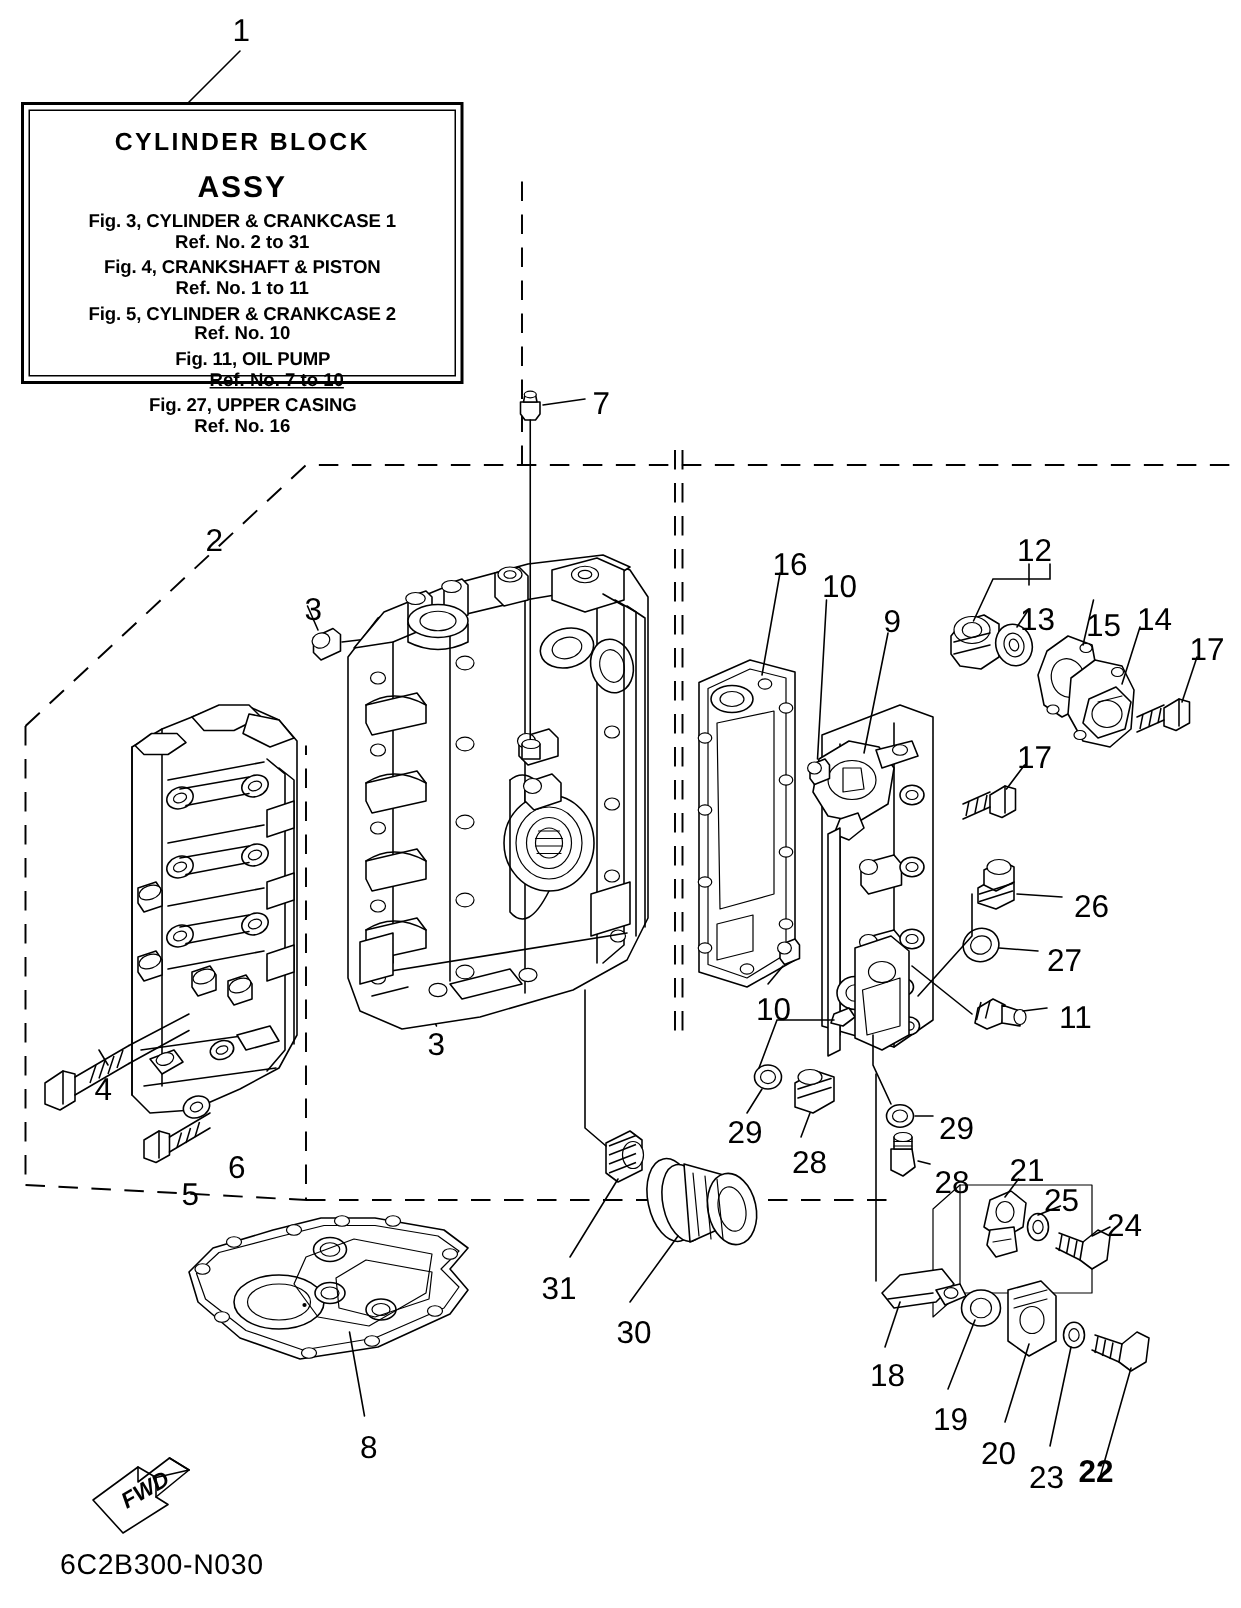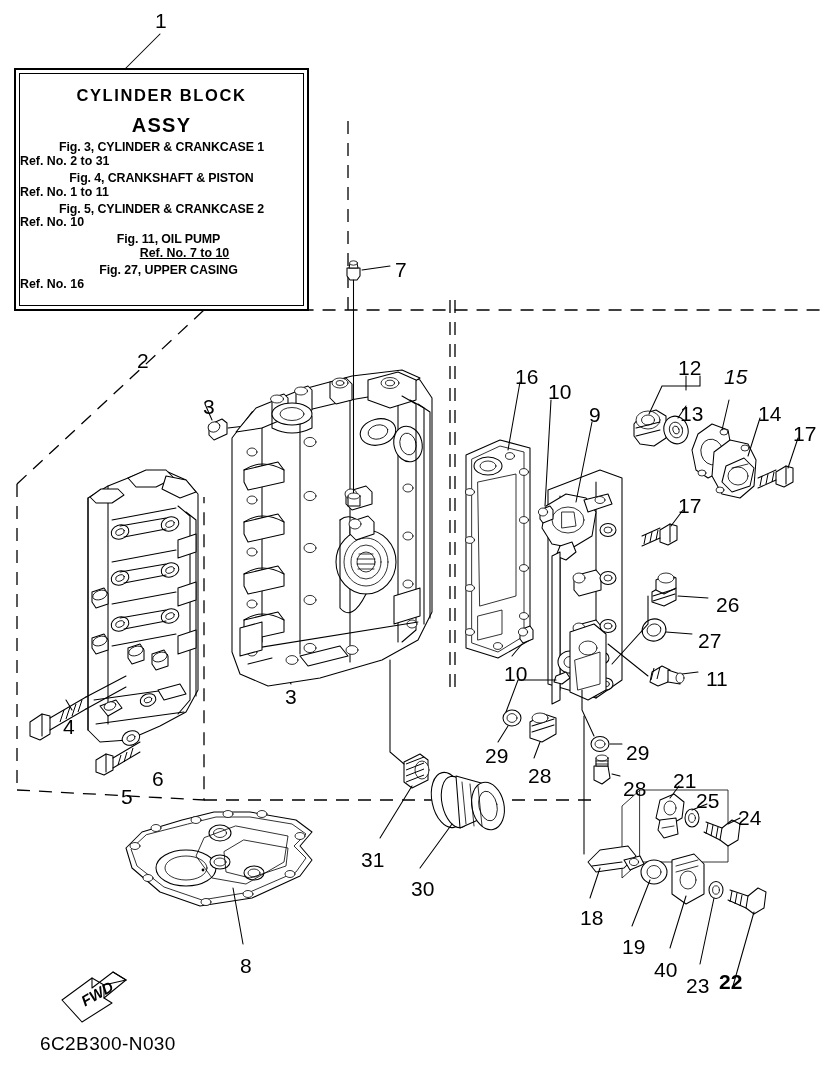--- a/index.html
+++ b/index.html
@@ -6,31 +6,31 @@
   html,body{margin:0;padding:0;background:#ffffff;}
   body{width:827px;height:1072px;position:relative;overflow:hidden;
        font-family:"Liberation Sans","DejaVu Sans",sans-serif;color:#000;}
 
   #sheet{position:absolute;left:0;top:0;width:827px;height:1072px;}
 
   svg.layer{position:absolute;left:0;top:0;width:827px;height:1072px;
             overflow:visible;pointer-events:none;}
 
   
-  .titlebox{position:absolute;left:14px;top:68px;width:295px;height:243px;
+  .titlebox{position:absolute;left:14px;top:68px;width:295px;height:188px;
             border:2px solid #000;background:#fff;box-sizing:border-box;}
   .titlebox .inner{position:absolute;left:3px;top:3px;right:3px;bottom:3px;
             border:1.5px solid #000;box-sizing:border-box;padding-top:8px;}
   .tb-h1{text-align:center;font-size:16.5px;font-weight:bold;letter-spacing:1.6px;
          margin:4px 0 0 0;}
   .tb-h2{text-align:center;font-size:20px;font-weight:bold;letter-spacing:1.3px;
          margin:9px 0 2px 0;}
   .tb-fig{text-align:center;font-size:12.4px;font-weight:bold;letter-spacing:-0.1px;
           margin:4px 0 0 0;line-height:1.04;}
-  .tb-ref{font-size:12.4px;font-weight:bold;margin:1px 0 0 0;
+  .tb-ref{text-align:center;font-size:12.4px;font-weight:bold;margin:1px 0 0 0;
           line-height:1.04;}
   .tb-fig.al{text-align:center;padding-left:14px;}
   .tb-ref.ar{text-align:center;padding-left:46px;text-decoration:underline;}
 
   
   .num{position:absolute;font-size:21px;font-weight:400;line-height:1;
        font-family:"Liberation Sans","DejaVu Sans",sans-serif;
        white-space:nowrap;}
 
   
@@ -648,27 +648,27 @@
       <div class="num" style="left: 152px; top: 768px;">6</div>
       <div class="num" style="left: 395px; top: 259px;">7</div>
       <div class="num" style="left: 240px; top: 955px;">8</div>
       <div class="num" style="left: 589px; top: 404px;">9</div>
       <div class="num" style="left: 548px; top: 381px;">10</div>
       <div class="num" style="left: 504px; top: 663px;">10</div>
       <div class="num" style="left: 706px; top: 668px;">11</div>
       <div class="num" style="left: 678px; top: 357px;">12</div>
       <div class="num" style="left: 680px; top: 403px;">13</div>
       <div class="num" style="left: 758px; top: 403px;">14</div>
-      <div class="num" style="left: 724px; top: 366px; font-style: italic;">15</div>
+      <div class="num" style="left: 724px; top: 407px;">15</div>
       <div class="num" style="left: 515px; top: 366px;">16</div>
       <div class="num" style="left: 793px; top: 423px;">17</div>
       <div class="num" style="left: 678px; top: 495px;">17</div>
       <div class="num" style="left: 580px; top: 907px;">18</div>
       <div class="num" style="left: 622px; top: 936px;">19</div>
-      <div class="num" style="left: 654px; top: 959px;">40</div>
+      <div class="num" style="left: 654px; top: 959px;">20</div>
       <div class="num" style="left: 673px; top: 770px;">21</div>
       <div class="num" style="left: 719px; top: 971px; font-weight: bold;">22</div>
       <div class="num" style="left: 686px; top: 975px;">23</div>
       <div class="num" style="left: 738px; top: 807px;">24</div>
       <div class="num" style="left: 696px; top: 790px;">25</div>
       <div class="num" style="left: 716px; top: 594px;">26</div>
       <div class="num" style="left: 698px; top: 630px;">27</div>
       <div class="num" style="left: 528px; top: 765px;">28</div>
       <div class="num" style="left: 623px; top: 778px;">28</div>
       <div class="num" style="left: 485px; top: 745px;">29</div>

